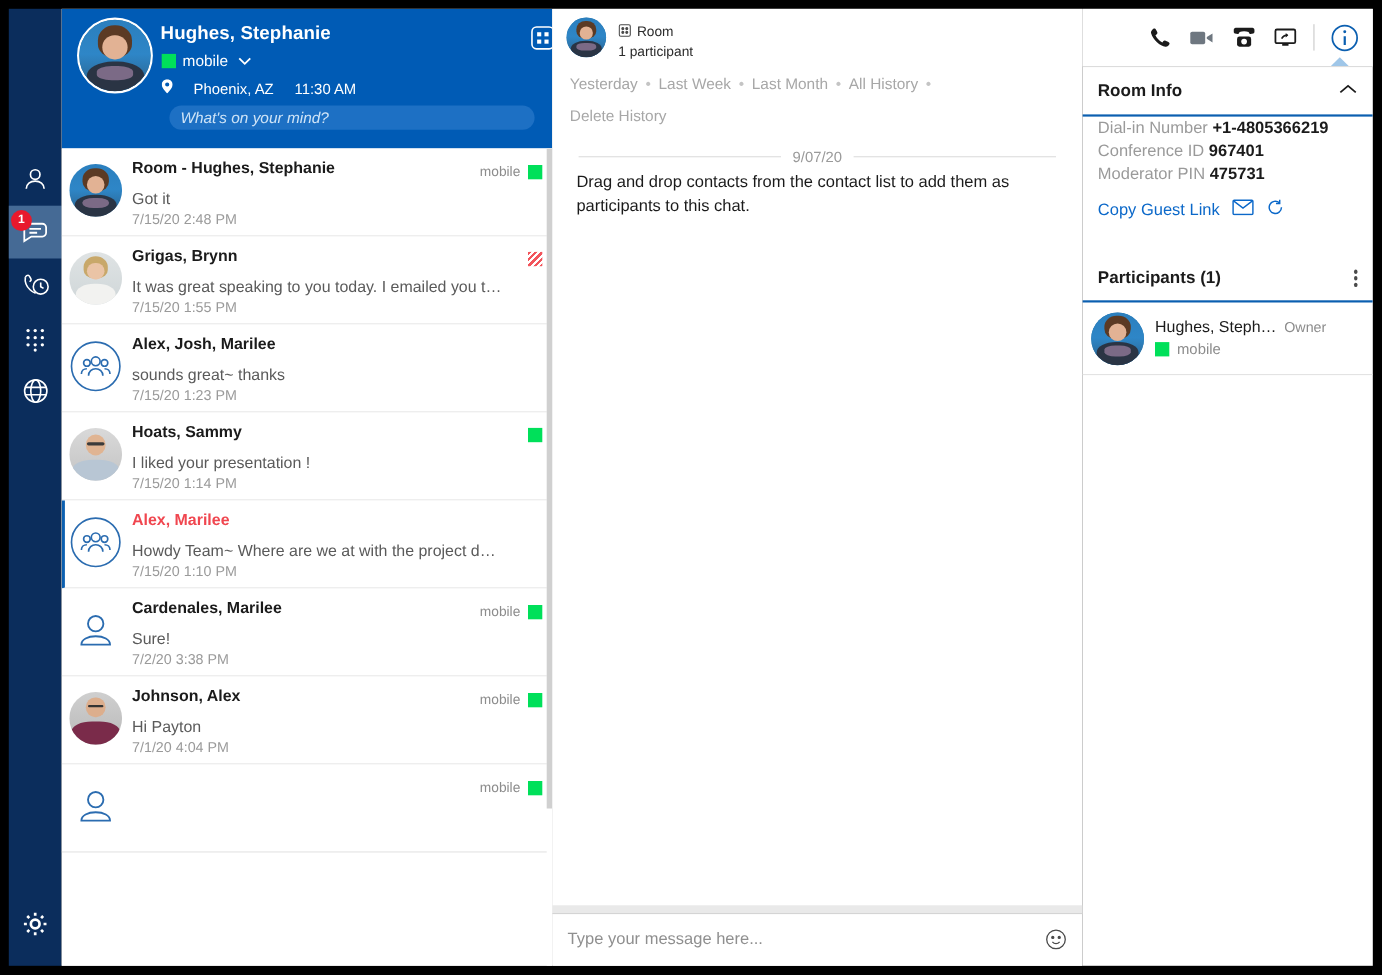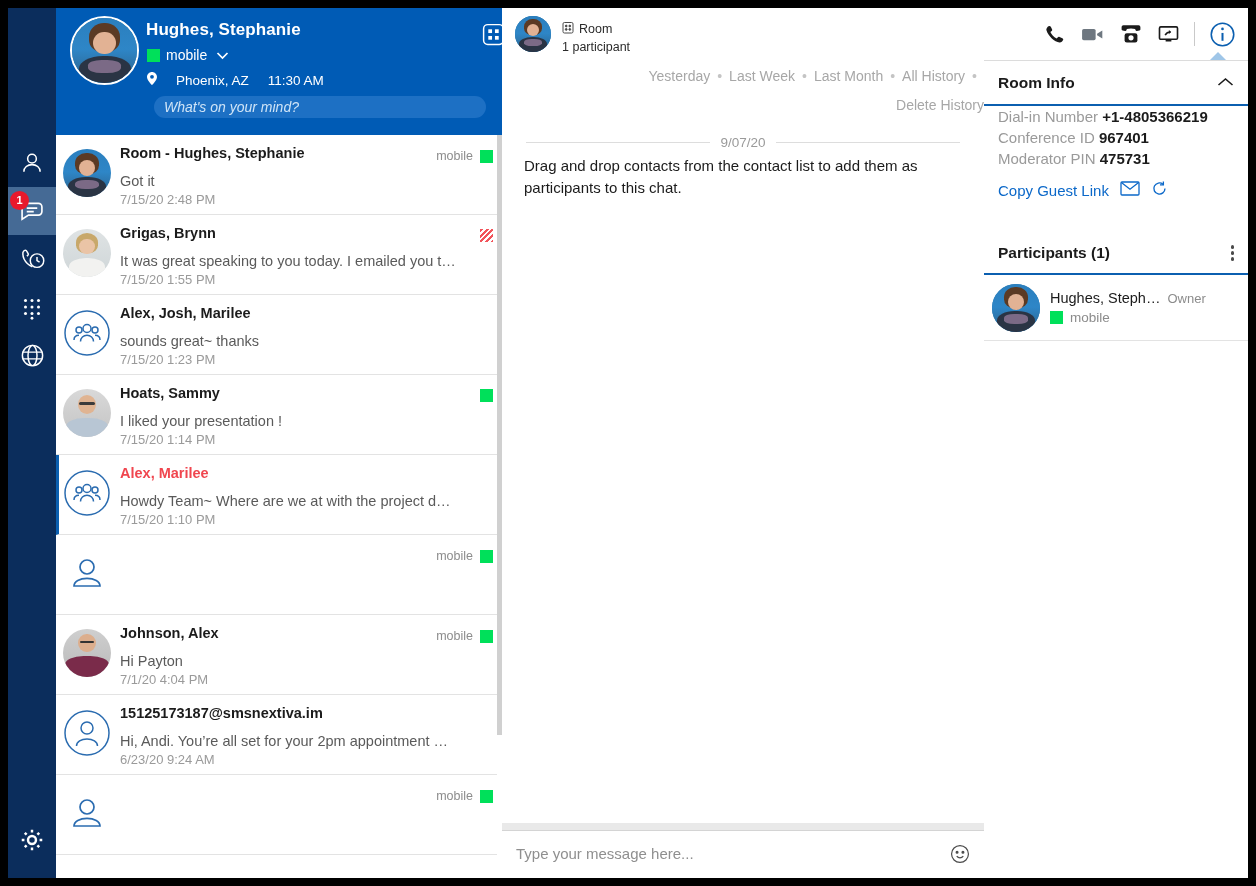--- a/index.html
+++ b/index.html
@@ -107,21 +107,21 @@
     position:absolute;left:13px;top:8px;width:36px;height:36px;border-radius:50%;overflow:hidden;background:#1b6fa8;
   }
   .conv-head .ttl{
     position:absolute;left:60px;top:13px;font-size:12.5px;color:#2b2b2b;display:flex;align-items:center;gap:5px;
   }
   .conv-head .sub{position:absolute;left:60px;top:32px;font-size:12.5px;color:#2b2b2b;}
   .conv-body{
     position:absolute;left:0;top:52px;width:482px;height:770px;background:#fff;
   }
   .histbar{
-    position:absolute;left:0;top:8px;width:482px;text-align:right;font-size:14px;color:#a7a7a7;
+    position:absolute;left:0;top:8px;width:482px;text-align:left;font-size:14px;color:#a7a7a7;padding-left:16px;
   }
   .histbar a{color:#a7a7a7;text-decoration:none;cursor:pointer;}
   .histbar .dot{color:#c4c4c4;margin:0 7px;}
   .histbar .line2{margin-top:13px;}
   .datesep{
     position:absolute;left:24px;top:75px;width:434px;display:flex;align-items:center;gap:10px;
     color:#9a9a9a;font-size:13.5px;
   }
   .datesep .ln{flex:1;height:1px;background:#ddd;}
   .sysmsg{
@@ -396,20 +396,25 @@
           </div>
           <div class="right"></div>
         </div>
         <div class="chatrow">
           <div class="ava">
             <svg width="44" height="44" viewBox="0 0 44 44" fill="none" stroke="#2b6cb0" stroke-width="1.7">
               <circle cx="22" cy="16" r="7"></circle>
               <path d="M9 35c0-4.6 5.8-7.6 13-7.6S35 30.4 35 35z"></path>
             </svg>
           </div>
+          <div class="body">
+            <div class="t1">Cardenales, Marilee</div>
+            <div class="t2">Sure!</div>
+            <div class="t3">7/2/20 3:38 PM</div>
+          </div>
           <div class="right">
             <span class="dev">mobile</span>
             <span class="sq green"></span>
           </div>
         </div>
         <div class="chatrow">
           <div class="ava">
             <div class="ph-av m2">
               <span class="head"></span>
               <span class="glass"></span>
@@ -418,35 +423,20 @@
           </div>
           <div class="body">
             <div class="t1">Johnson, Alex</div>
             <div class="t2">Hi Payton</div>
             <div class="t3">7/1/20 4:04 PM</div>
           </div>
           <div class="right">
             <span class="dev">mobile</span>
             <span class="sq green"></span>
           </div>
-        </div>
-        <div class="chatrow">
-          <div class="ava">
-            <svg width="48" height="48" viewBox="0 0 48 48" fill="none" stroke="#2b6cb0" stroke-width="1.5">
-              <circle cx="24" cy="24" r="22"></circle>
-              <circle cx="24" cy="19" r="6"></circle>
-              <path d="M13.5 37c0-4.2 4.7-7 10.5-7s10.5 2.8 10.5 7"></path>
-            </svg>
-          </div>
-          <div class="body">
-            <div class="t1">15125173187@smsnextiva.im</div>
-            <div class="t2">Hi, Andi. You’re all set for your 2pm appointment wi…</div>
-            <div class="t3">6/23/20 9:24 AM</div>
-          </div>
-          <div class="right"></div>
         </div>
         <div class="chatrow">
           <div class="ava">
             <svg width="44" height="44" viewBox="0 0 44 44" fill="none" stroke="#2b6cb0" stroke-width="1.7">
               <circle cx="22" cy="16" r="7"></circle>
               <path d="M9 35c0-4.6 5.8-7.6 13-7.6S35 30.4 35 35z"></path>
             </svg>
           </div>
           <div class="right">
             <span class="dev">mobile</span>

